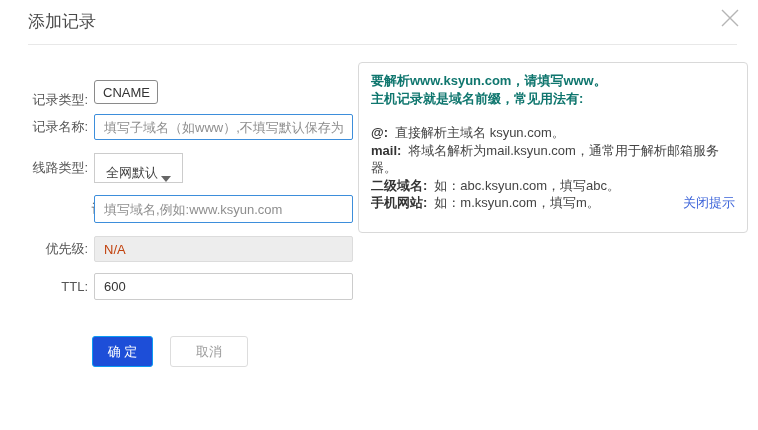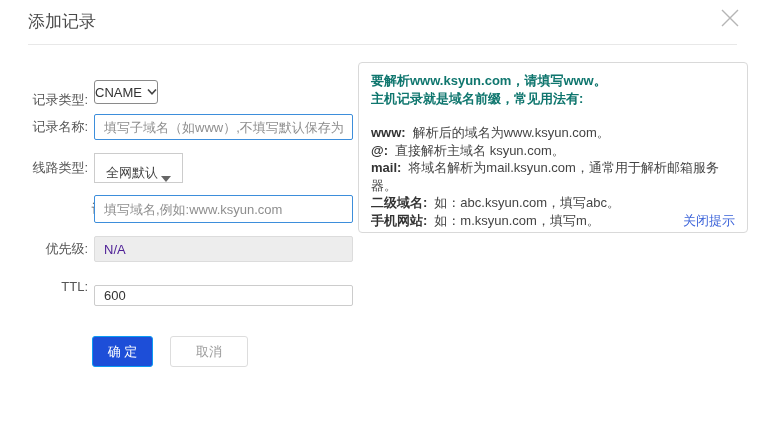--- a/index.html
+++ b/index.html
@@ -29,26 +29,26 @@
   }
   .text-input {
     position: absolute;
     border: 1px solid #cccccc; border-radius: 2px;
     padding: 0 9px; font-size: 13px; color: #333;
     font-family: "Liberation Sans", sans-serif;
     outline: none; background: #fff;
   }
   .text-input::placeholder { color: #8e8e8e; opacity: 1; }
   .blue-border { border-color: #3d8edb; }
-  .disabled-input { background: #ededed; border-color: #dcdcdc; color: #4c1d95; }
+  .disabled-input { background: #ededed; border-color: #dcdcdc; color: #c2410c; }
   .select-native {
     position: absolute; left: 94px; top: 80px; width: 64px; height: 24px;
     border: 1px solid #8a8a8a; border-radius: 3px; background: #fff;
     display: flex; align-items: center; justify-content: space-between;
-    padding: 0 0; font-size: 13px; color: #333; cursor: pointer;
+    padding: 0 8px; font-size: 13px; color: #333; cursor: pointer;
   }
   .dropdown {
     position: absolute; left: 94px; top: 153px; width: 89px; height: 30px;
     border: 1px solid #cccccc; background: #fff;
     display: flex; align-items: flex-end; justify-content: space-between;
     padding: 0 11px; font-size: 13px; color: #444; cursor: pointer;
   }
   .caret-down {
     width: 0; height: 0;
     border-left: 5px solid transparent;
@@ -105,32 +105,29 @@
   <i class="caret-down"></i>
 </div>
 
 <div class="field-label" style="top:195px; line-height:28px;margin-left:46px;">记录值:</div>
 <input class="text-input blue-border" style="left: 94px; top: 195px; width: 259px; height: 28px;" placeholder="填写域名,例如:www.ksyun.com">
 
 <div class="field-label" style="top:236px; line-height:26px;">优先级:</div>
 <input class="text-input disabled-input" style="left: 94px; top: 236px; width: 259px; height: 26px;" disabled="" value="N/A">
 
 <div class="field-label" style="top:273px; line-height:27px;">TTL:</div>
-<input class="text-input" style="left: 94px; top: 285px; width: 259px; height: 21px;" value="600">
+<input class="text-input" style="left: 94px; top: 273px; width: 259px; height: 27px;" value="600">
 
 <button class="btn btn-primary">确 定</button>
 <button class="btn btn-default">取消</button>
 
 <div class="help-panel">
   <div class="hp-intro">要解析www.ksyun.com，请填写www。</div>
   <div class="hp-intro">主机记录就是域名前缀，常见用法有:</div>
   <div class="hp-list">
-    <div class="hp-item">
-      <b>www:</b><span>解析后的域名为www.ksyun.com。</span>
-    </div>
     <div class="hp-item">
       <b>@:</b><span>直接解析主域名 ksyun.com。</span>
     </div>
     <div class="hp-item">
       <b>mail:</b><span>将域名解析为mail.ksyun.com，通常用于解析邮箱服务器。</span>
     </div>
     <div class="hp-item">
       <b>二级域名:</b><span>如：abc.ksyun.com，填写abc。</span>
     </div>
     <div class="hp-item">

